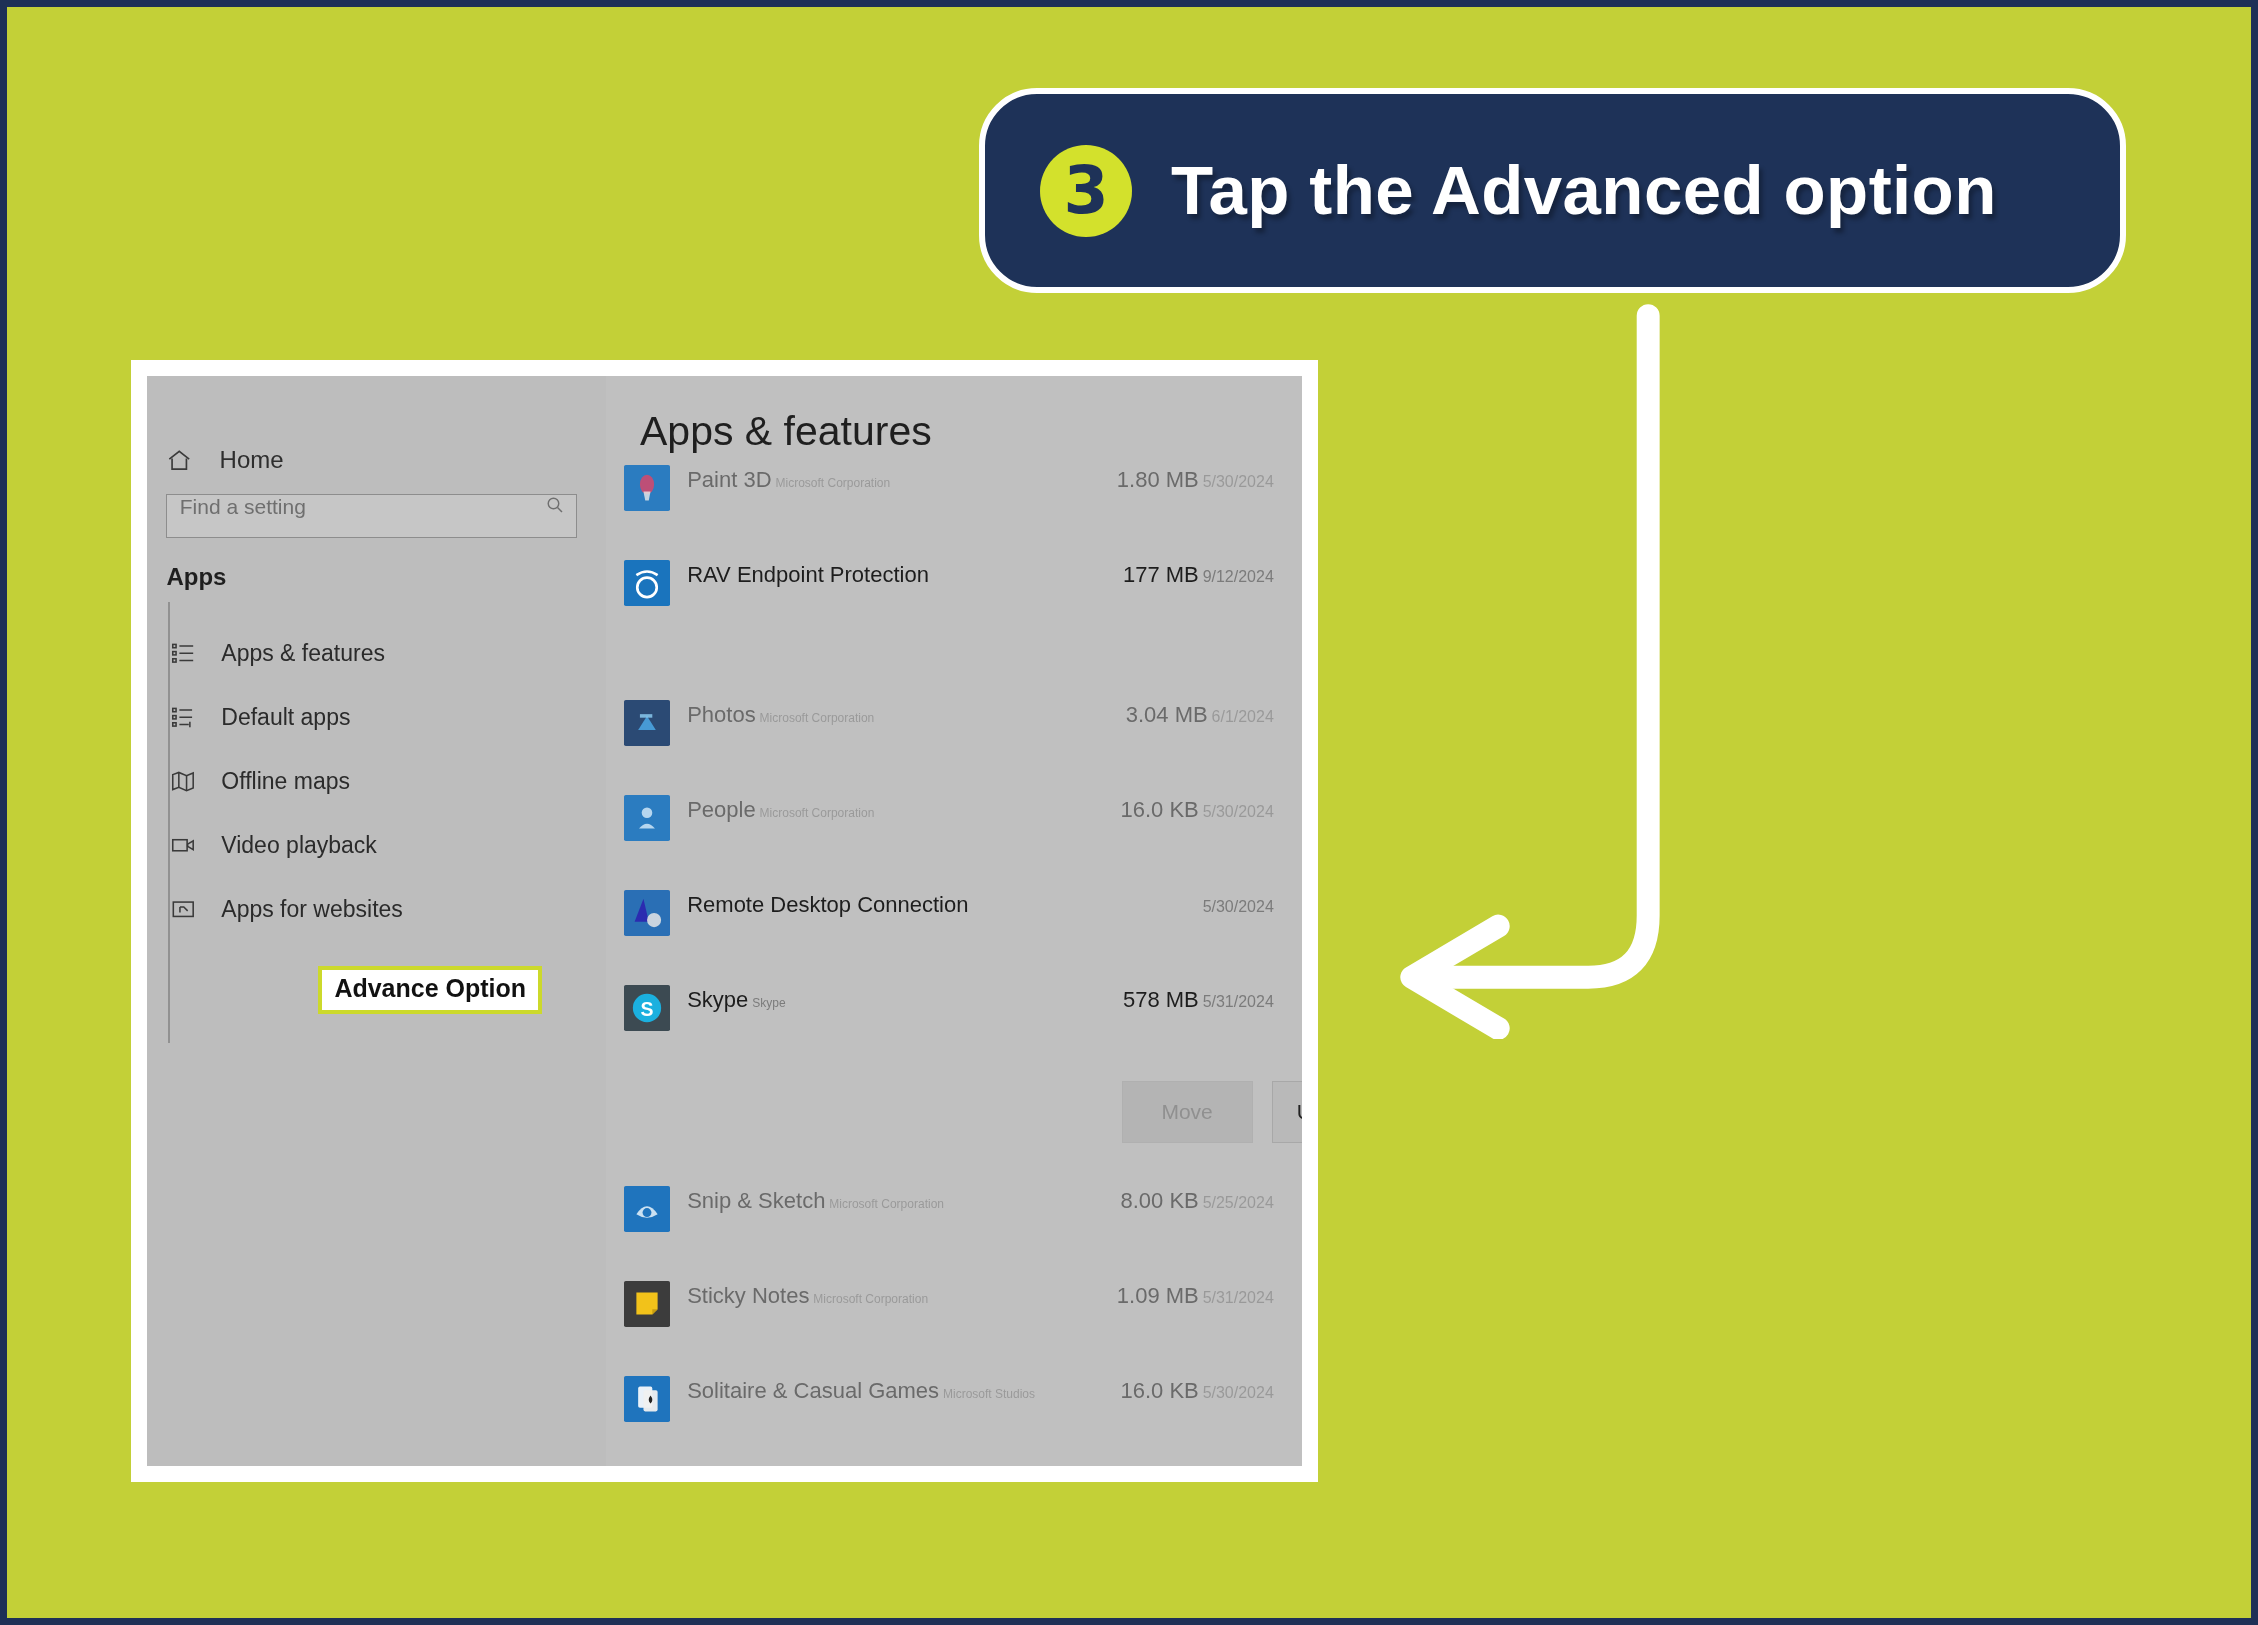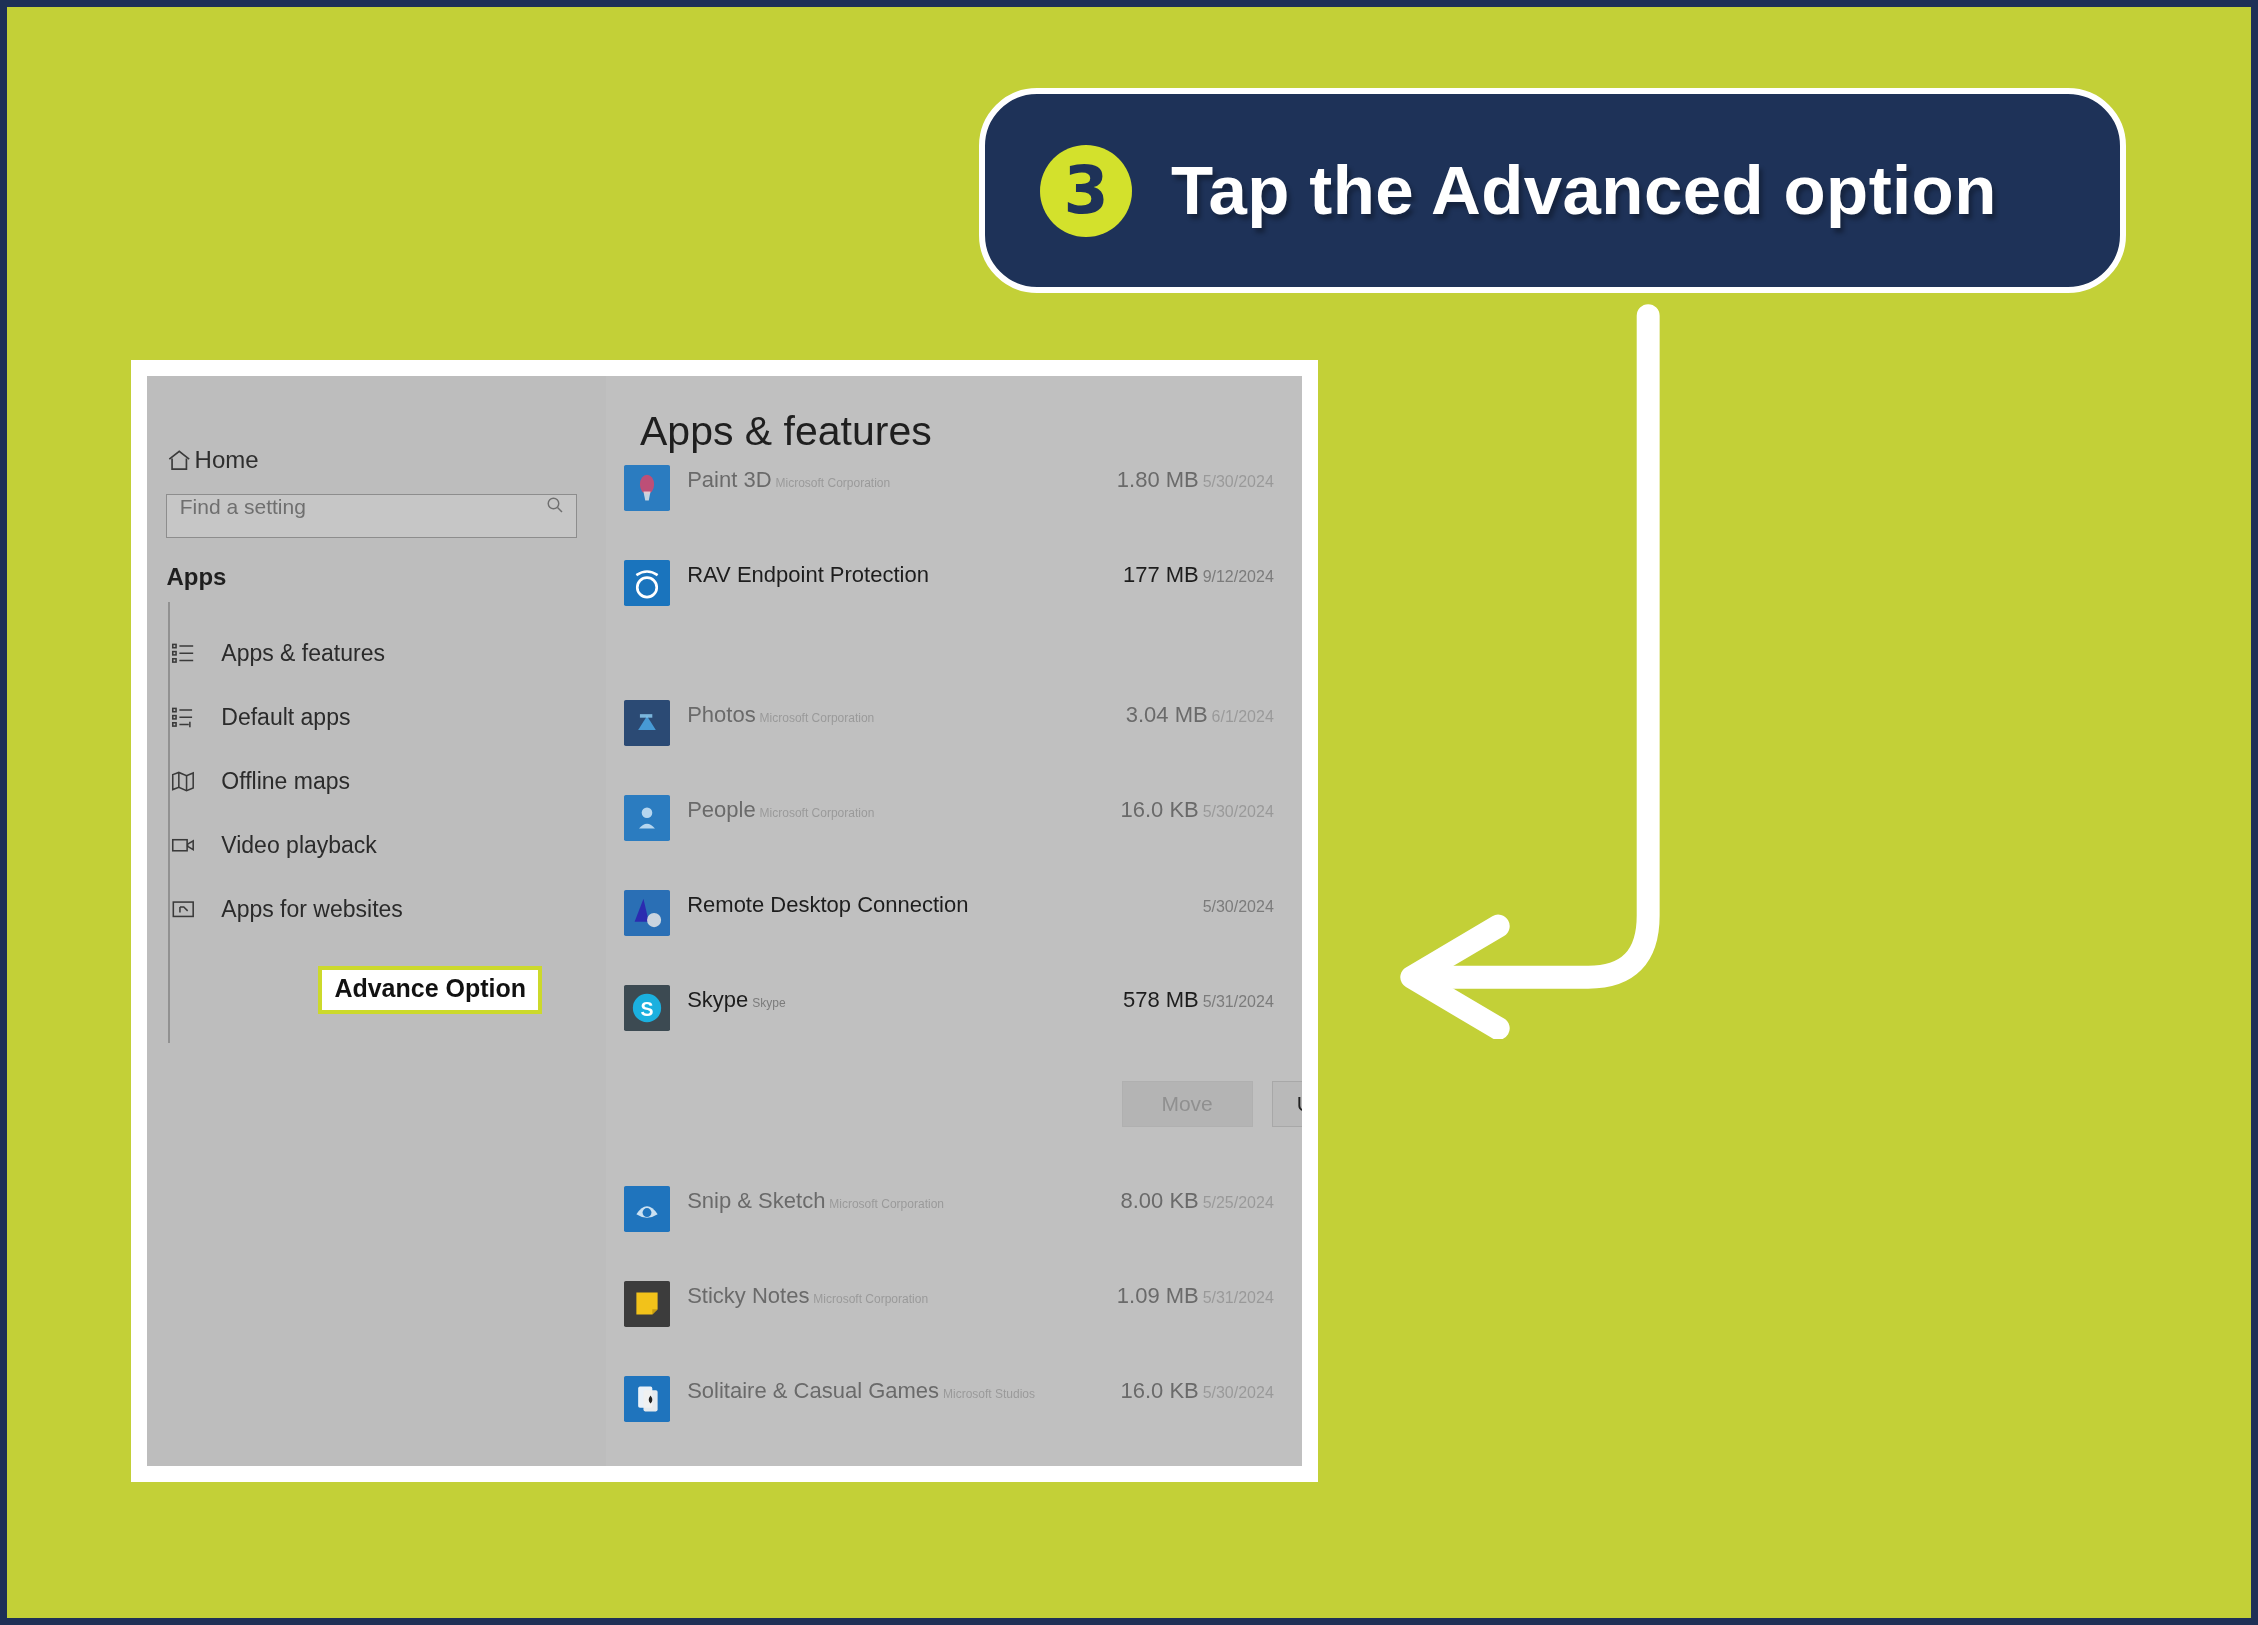--- a/index.html
+++ b/index.html
@@ -111,20 +111,21 @@
     width: 459px;
     height: 100%;
     background: #bdbdbd;
   }
   .side-home {
     position: absolute;
     left: 17.6px;
     top: 69px;
     display: flex;
     align-items: center;
+    gap: 25px;
   }
   .side-home .lbl {
     font-size: 24px;
     color: #2e2e2e;
   }
   .search-box {
     position: absolute;
     left: 19.4px;
     top: 118px;
     width: 411px;
@@ -261,21 +262,21 @@
 
   
   .sel-actions {
     position: relative;
     height: 106px;
   }
   .btn {
     position: absolute;
     top: 8.8px;
     width: 131px;
-    height: 46px;
+    height: 62px;
     font-size: 21px;
     display: flex;
     align-items: center;
     justify-content: center;
     box-sizing: border-box;
   }
   .btn-move {
     left: 498px;
     background: #b4b4b4;
     color: #909090;

